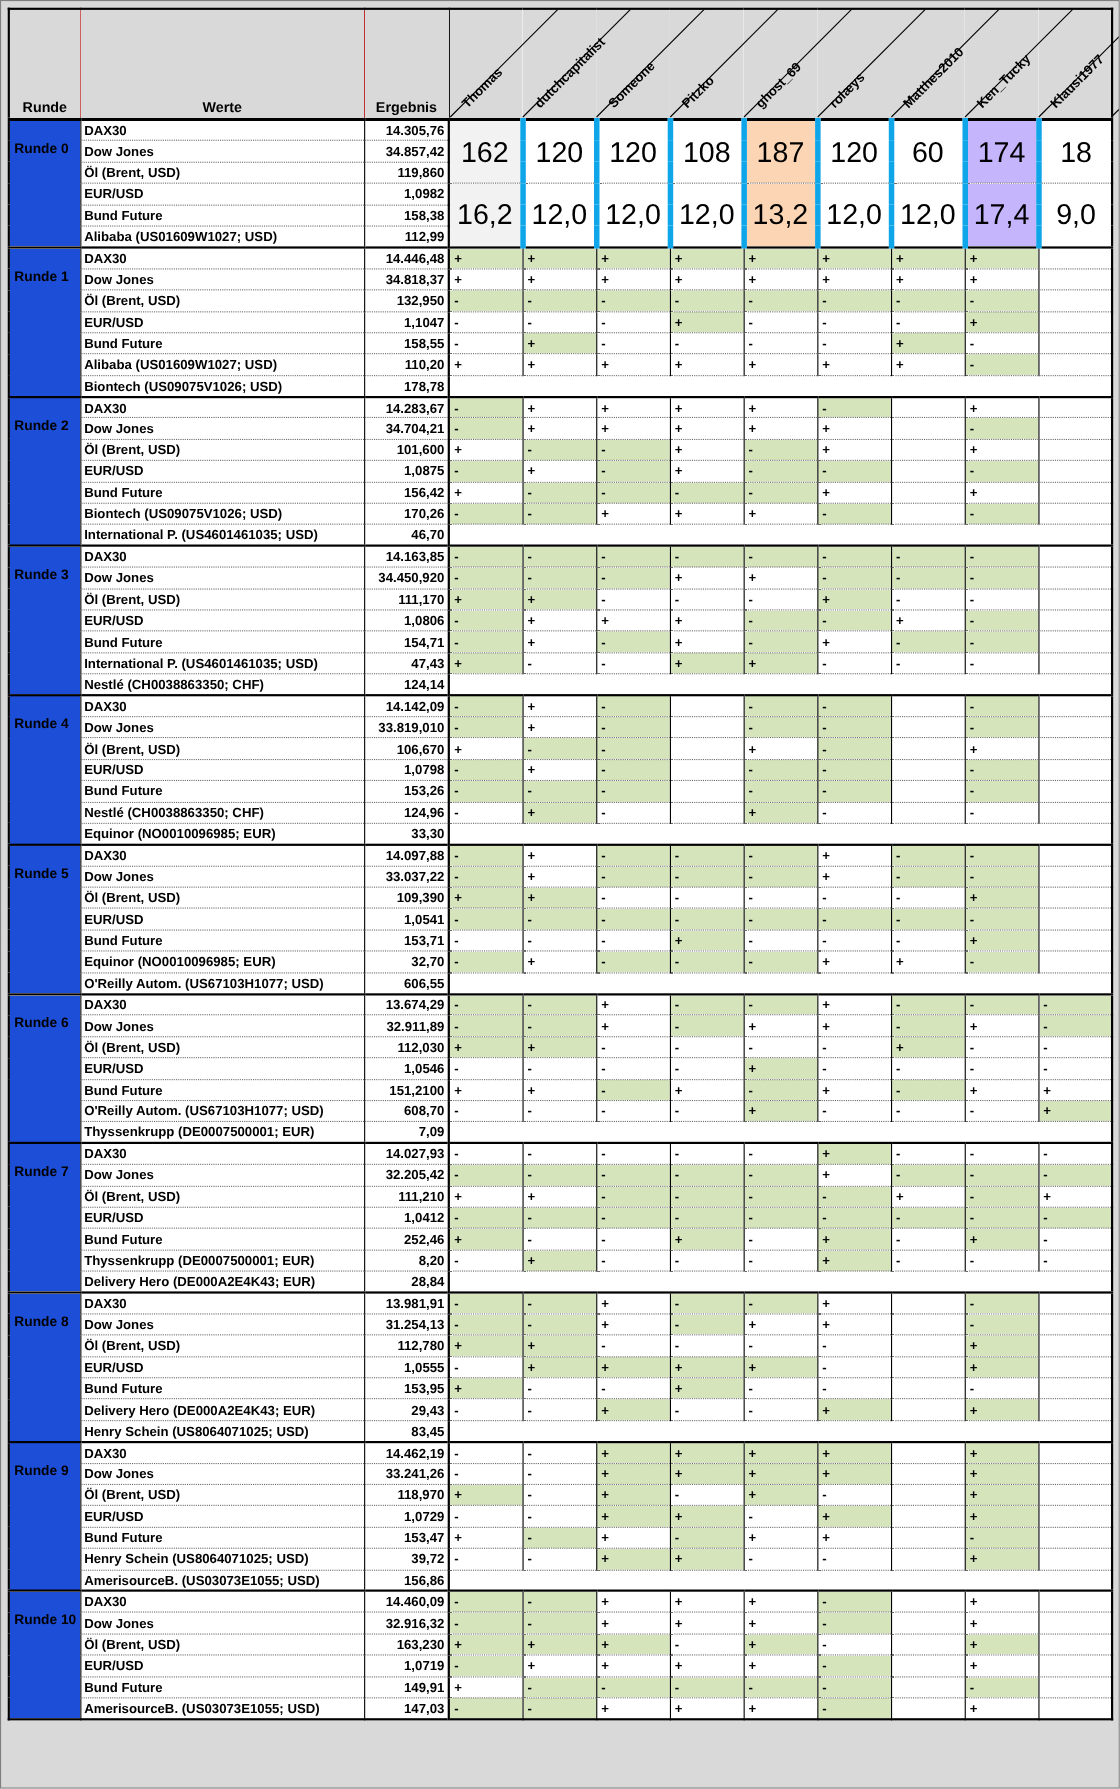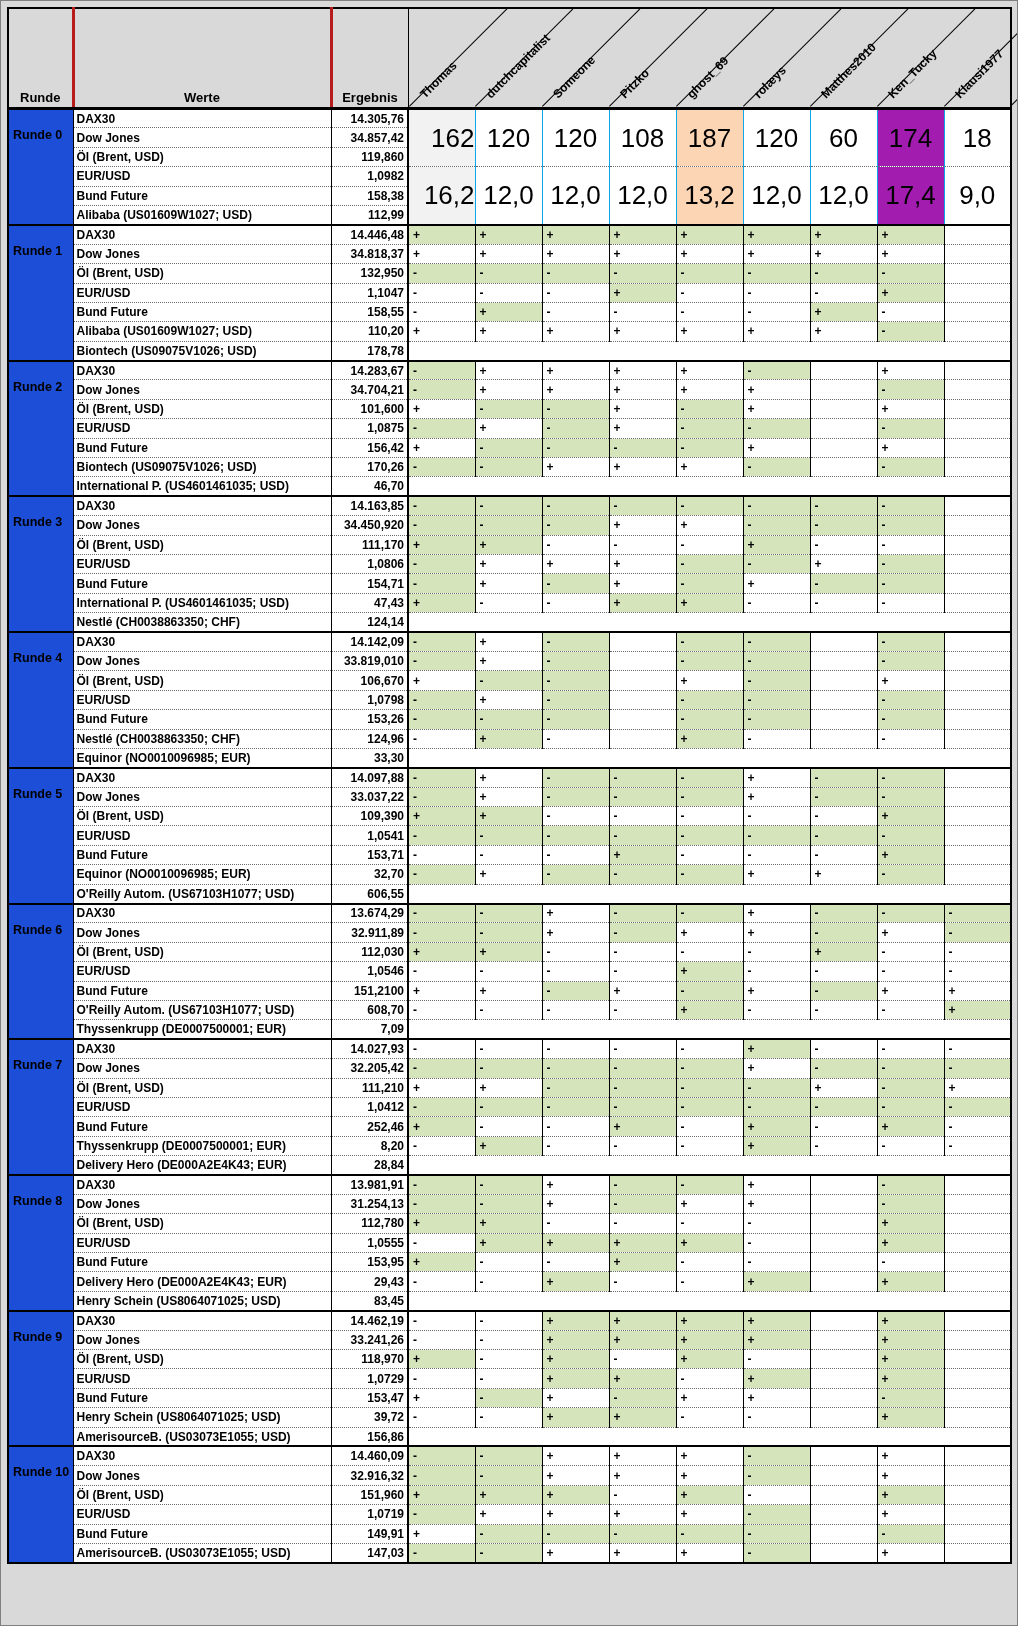--- a/index.html
+++ b/index.html
@@ -1,39 +1,39 @@
 <!DOCTYPE html>
 <html><head>
 <meta charset="utf-8">
 <style>
   html,body{margin:0;padding:0;background:#b8b8b8;font-family:"Liberation Sans",sans-serif;}
   .page{position:relative;width:1018px;height:1626px;background:#d9d9d9;border:1px solid #7f7f7f;box-sizing:border-box;overflow:hidden;}
   table{position:absolute;left:6px;top:6px;border-collapse:collapse;table-layout:fixed;background:#fff;border:2px solid #000;}
   col.c-runde{width:65px}col.c-werte{width:258px}col.c-erg{width:77px}col.c-p{width:67px}
   thead th{height:96px;background:#d9d9d9;border-bottom:3px solid #000;vertical-align:bottom;font-size:13px;font-weight:bold;padding:0 0 2px 0;position:relative;}
-  th.h-werte,th.h-erg{border-left:3px solid #b91c1c;}
+  th.h-werte,th.h-erg{border-left:1px solid #b91c1c;}
   th.player{border-left:none;}
   th.player.p0{border-left:1px solid #000;}
   .pname{position:absolute;bottom:6px;left:18px;transform:rotate(-45deg);transform-origin:0 100%;white-space:nowrap;font-size:12px;font-weight:bold;z-index:5;}
   .diag{position:absolute;bottom:0;left:0;width:138px;height:0;border-top:1px solid #000;transform:rotate(-45deg);transform-origin:0 0;z-index:1;}
   .diag.dright{left:100%;}
   tbody td{height:19.4px;box-sizing:border-box;border-top:1px dotted #6b6b6b;font-size:12px;font-weight:bold;padding:0 3px;overflow:hidden;white-space:nowrap;}
   tbody tr.rs td{border-top:2px solid #000;}
   td.c-runde{background:#1d4ed8;vertical-align:top;text-align:left;padding:18px 2px 0 4px;font-size:12.5px;}
   td.c-werte{border-left:1px solid #000;text-align:left;}
   td.c-erg{border-left:1px solid #000;text-align:right;}
   td.mark{border-left:1px solid #000;text-align:left;padding-left:4px;}
   td.mark.p0,td.newrow{border-left:2px solid #000;}
   td.newrow{background:#fff;}
   td.g{background:#d6e4bc;}
-  td.score{border-left:1px solid #0ea5e9;text-align:center;vertical-align:middle;font-weight:400;font-size:26px;padding:0;}
-  td.score.p0{border-left:2px solid #000;text-align:right;}
+  td.score{border-left:5px solid #0ea5e9;text-align:center;vertical-align:middle;font-weight:400;font-size:26px;padding:0;}
+  td.score.p0{border-left:2px solid #000;}
   td.bg-gray{background:#f2f2f2;}
   td.bg-orange{background:#fcd5b4;}
-  td.bg-yellow{background:#a21caf;}
+  td.bg-yellow{background:#c4b5fd;}
 </style>
 </head>
 <body>
 
 <div class="page">
   <table>
     <colgroup>
       <col class="c-runde">
         <col class="c-werte">
         <col class="c-erg">
@@ -913,21 +913,21 @@
           <td class="mark">+</td>
           <td class="mark">+</td>
           <td class="mark">+</td>
           <td class="mark g">-</td>
           <td class="mark"></td>
           <td class="mark">+</td>
           <td class="mark"></td>
         </tr>
         <tr>
           <td class="c-werte">Öl (Brent, USD)</td>
-          <td class="c-erg">151,960</td>
+          <td class="c-erg">163,230</td>
           <td class="mark p0 g">+</td>
           <td class="mark g">+</td>
           <td class="mark g">+</td>
           <td class="mark">-</td>
           <td class="mark g">+</td>
           <td class="mark">-</td>
           <td class="mark"></td>
           <td class="mark g">+</td>
           <td class="mark"></td>
         </tr>

